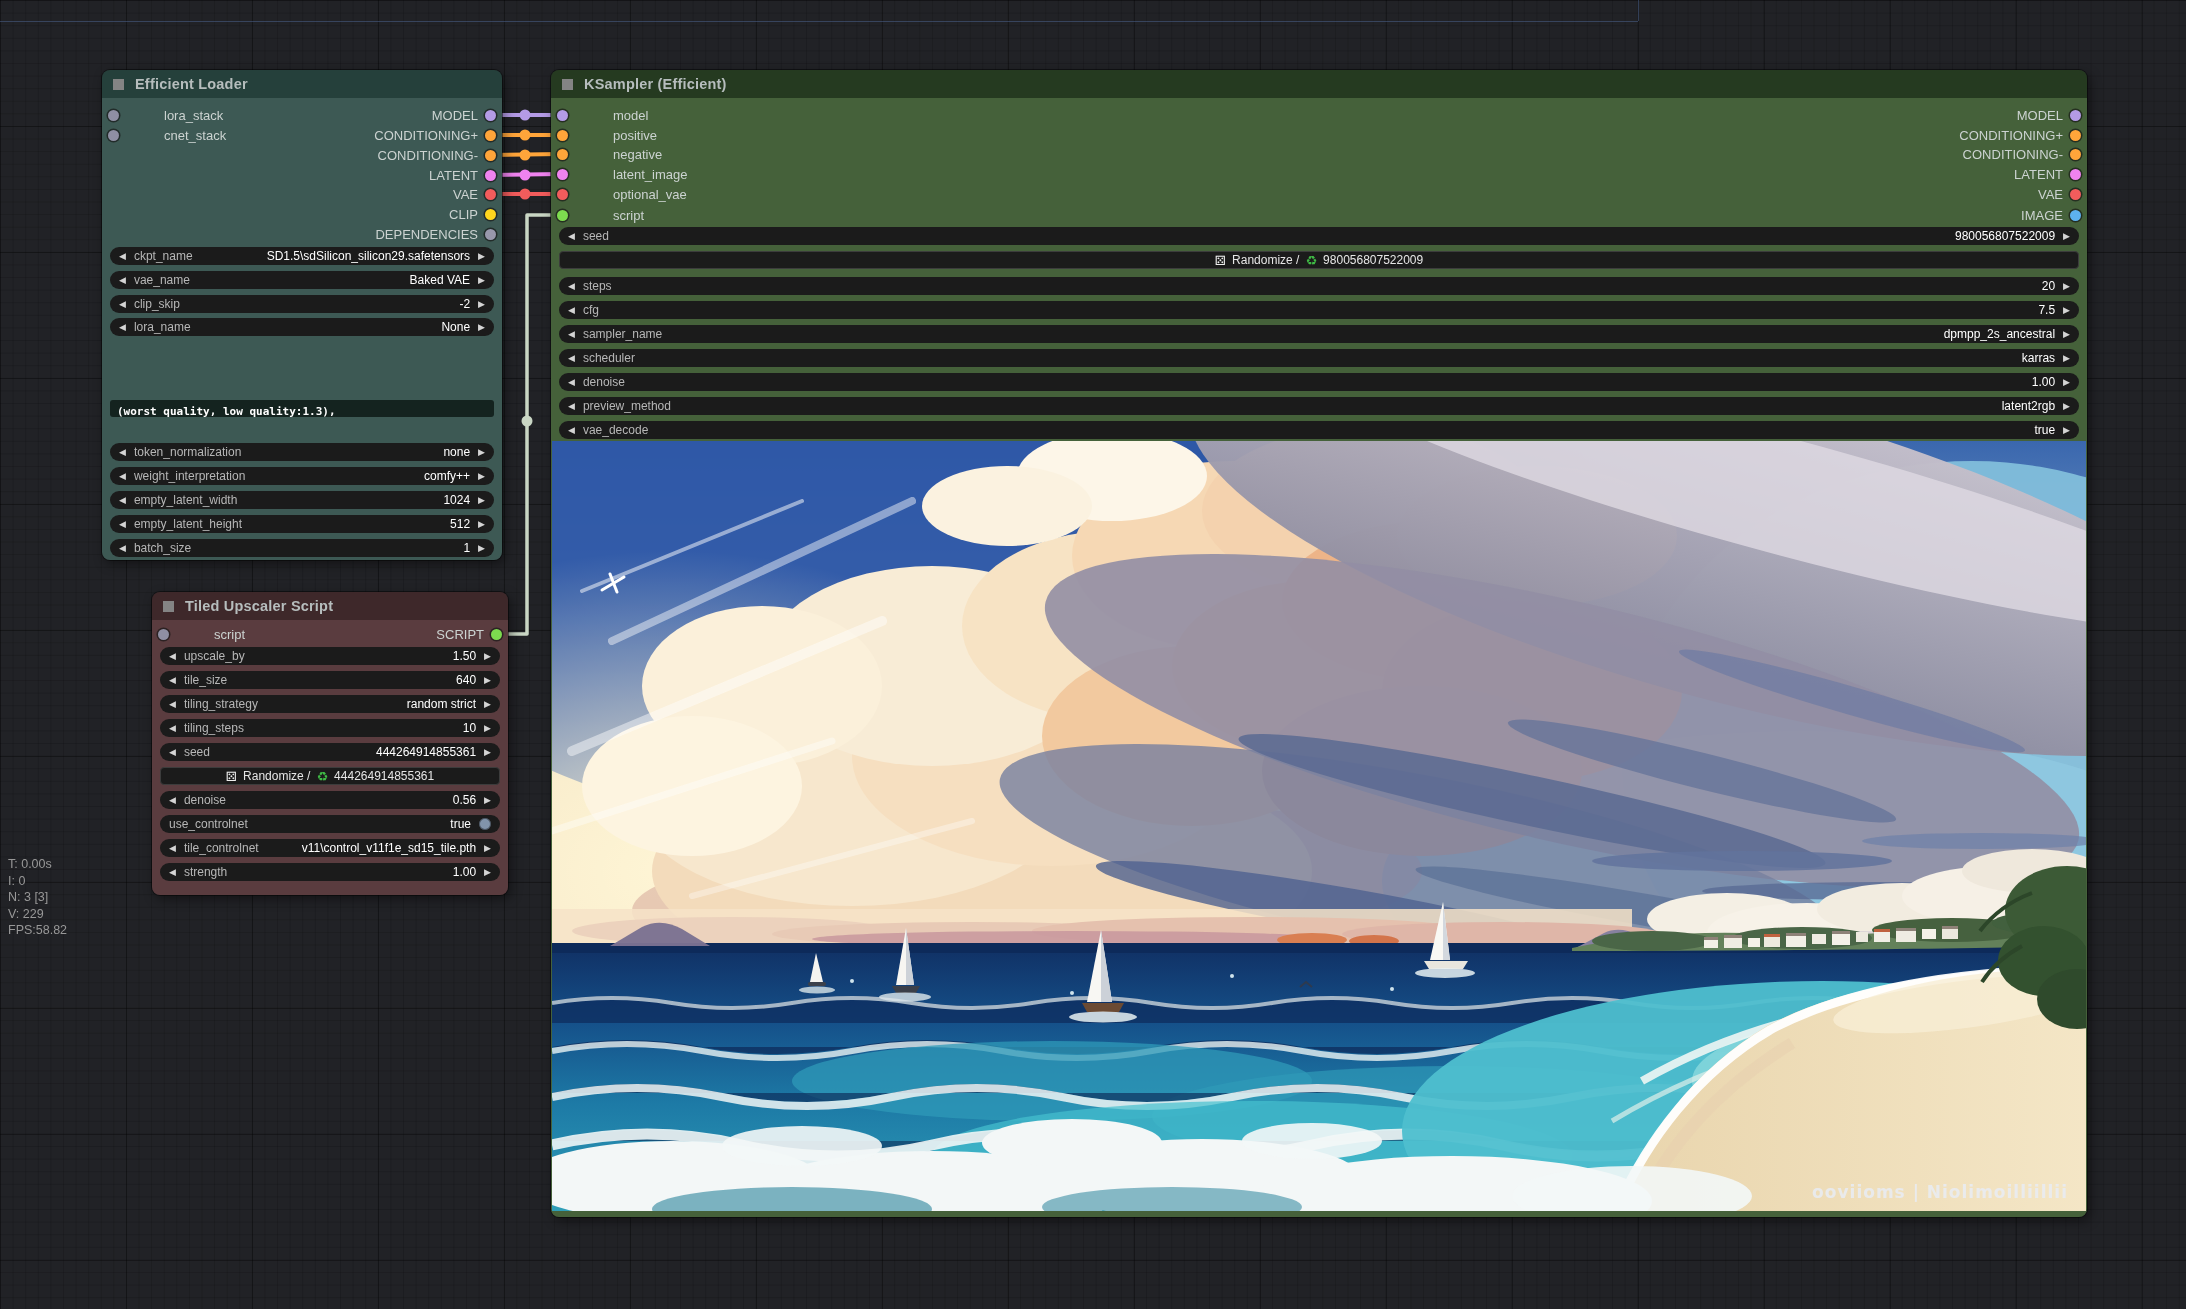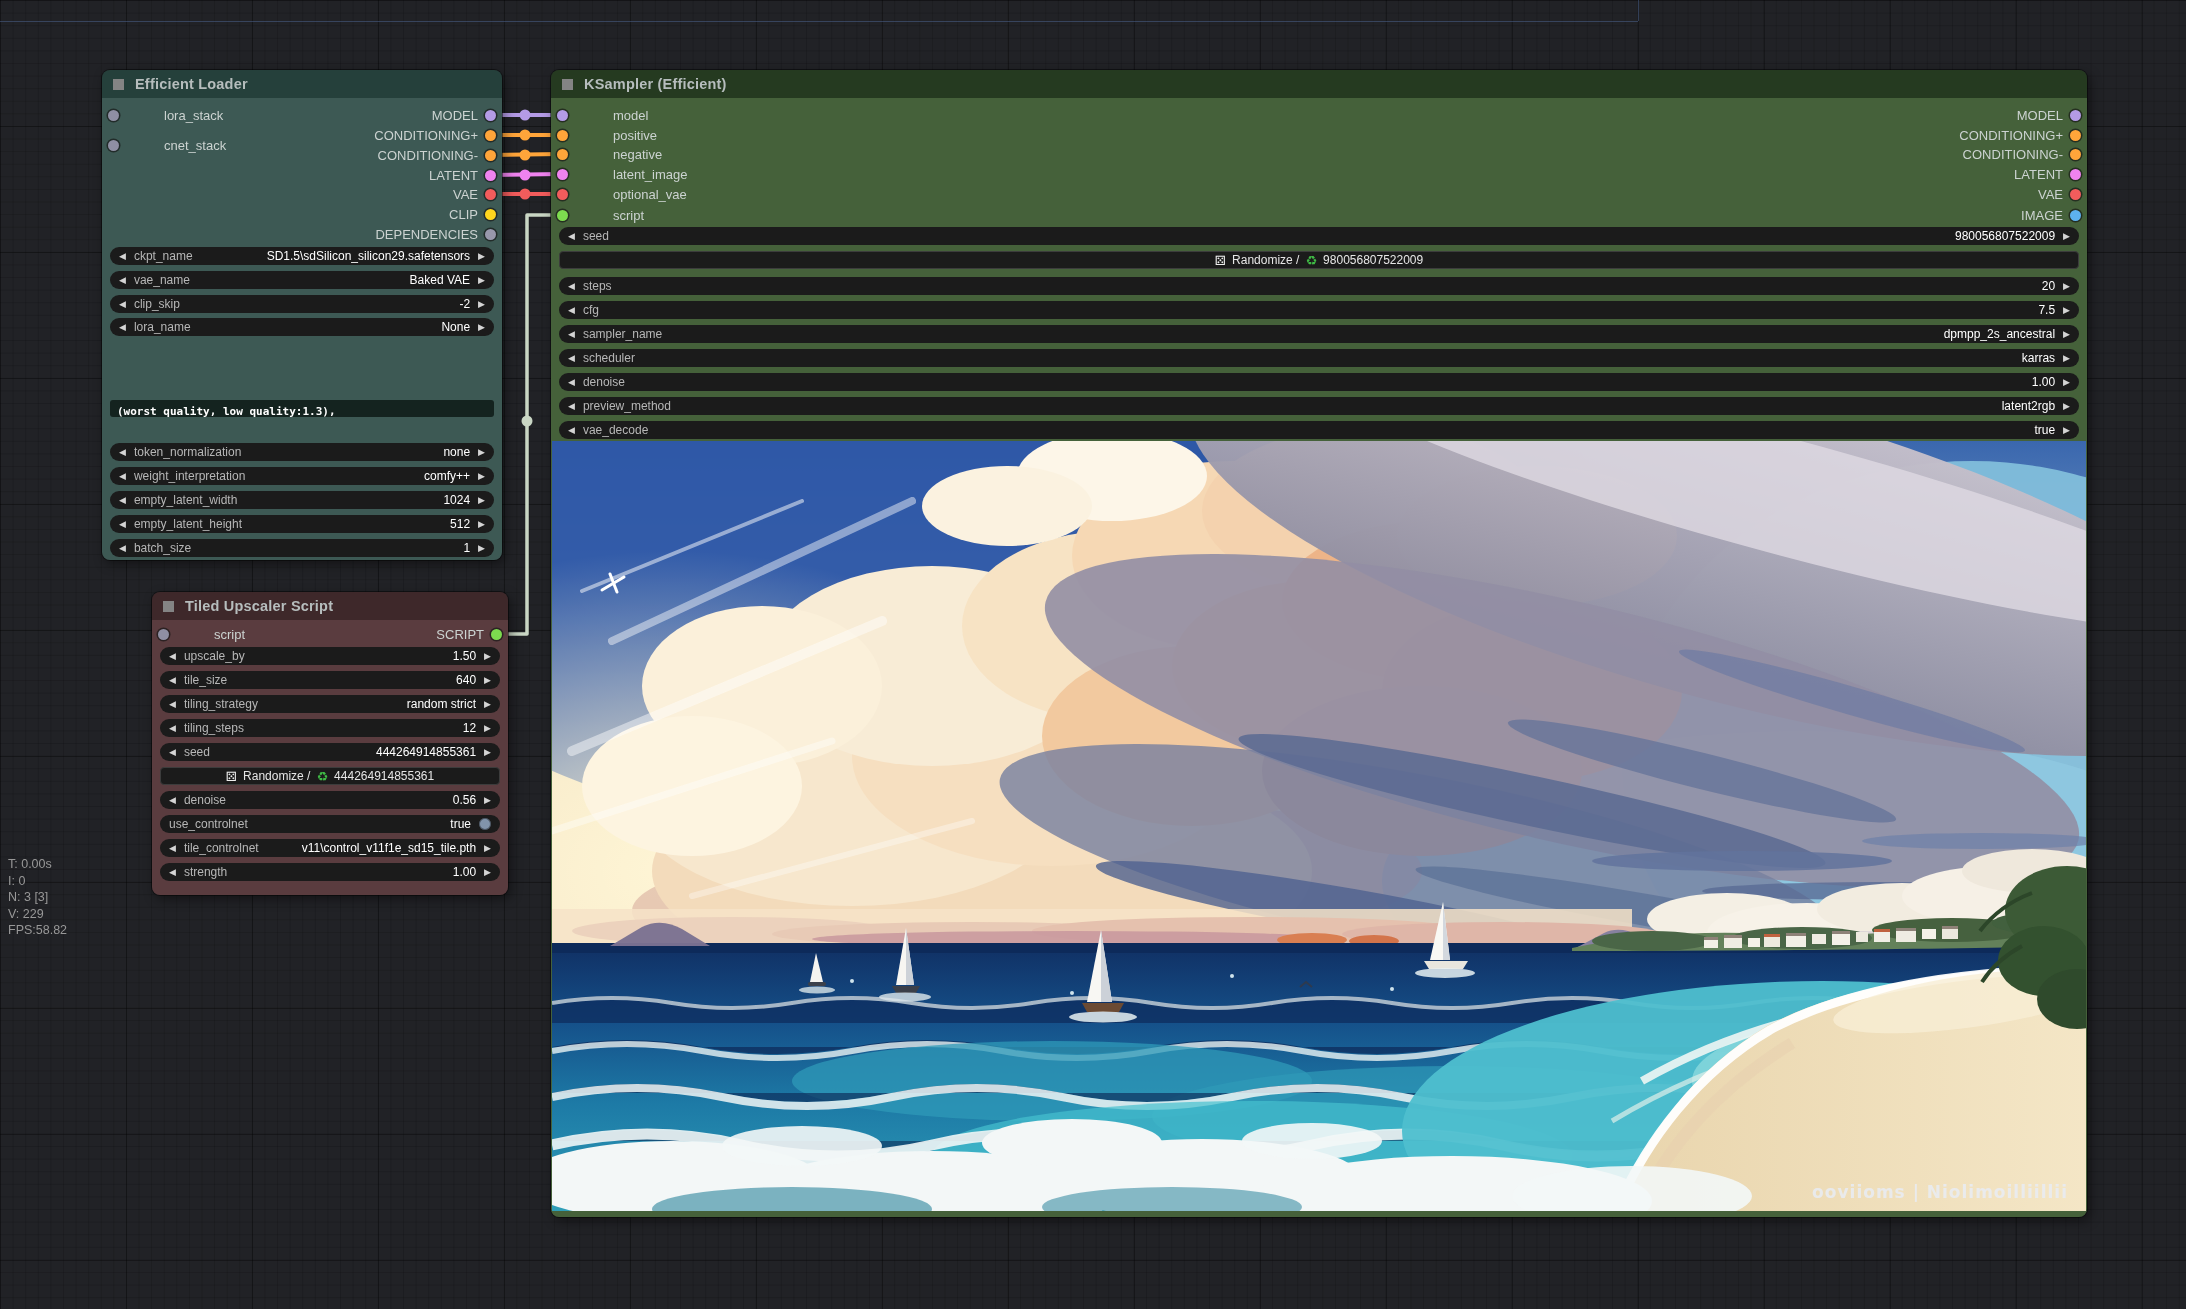--- a/index.html
+++ b/index.html
@@ -76,21 +76,21 @@
     <div class="node-header">
       <span class="collapse"></span>
       <span class="ntitle">Efficient Loader</span>
     </div>
     <div class="node-body"></div>
 
     <div class="port in" style="top:35px">
       <span class="pdot" style="background:#8f8fa3"></span>
       <span class="plabel">lora_stack</span>
     </div>
-    <div class="port in" style="top:65px">
+    <div class="port in" style="top:55px">
       <span class="pdot" style="background:#8f8fa3"></span>
       <span class="plabel">cnet_stack</span>
     </div>
 
     <div class="port out" style="top:35px">
       <span class="plabel">MODEL</span>
       <span class="pdot" style="background:#b49be6"></span>
     </div>
     <div class="port out" style="top:55px">
       <span class="plabel">CONDITIONING+</span>
@@ -530,21 +530,21 @@
     </div>
     <div class="widget" style="top:103px">
       <span class="arr">◀</span>
       <span class="wn">tiling_strategy</span>
       <span class="wv">random strict</span>
       <span class="arr">▶</span>
     </div>
     <div class="widget" style="top:127px">
       <span class="arr">◀</span>
       <span class="wn">tiling_steps</span>
-      <span class="wv">12</span>
+      <span class="wv">10</span>
       <span class="arr">▶</span>
     </div>
     <div class="widget" style="top:151px">
       <span class="arr">◀</span>
       <span class="wn">seed</span>
       <span class="wv">444264914855361</span>
       <span class="arr">▶</span>
     </div>
     <div class="widget btn" style="top:175px">
       <span class="dice">⚄</span>

